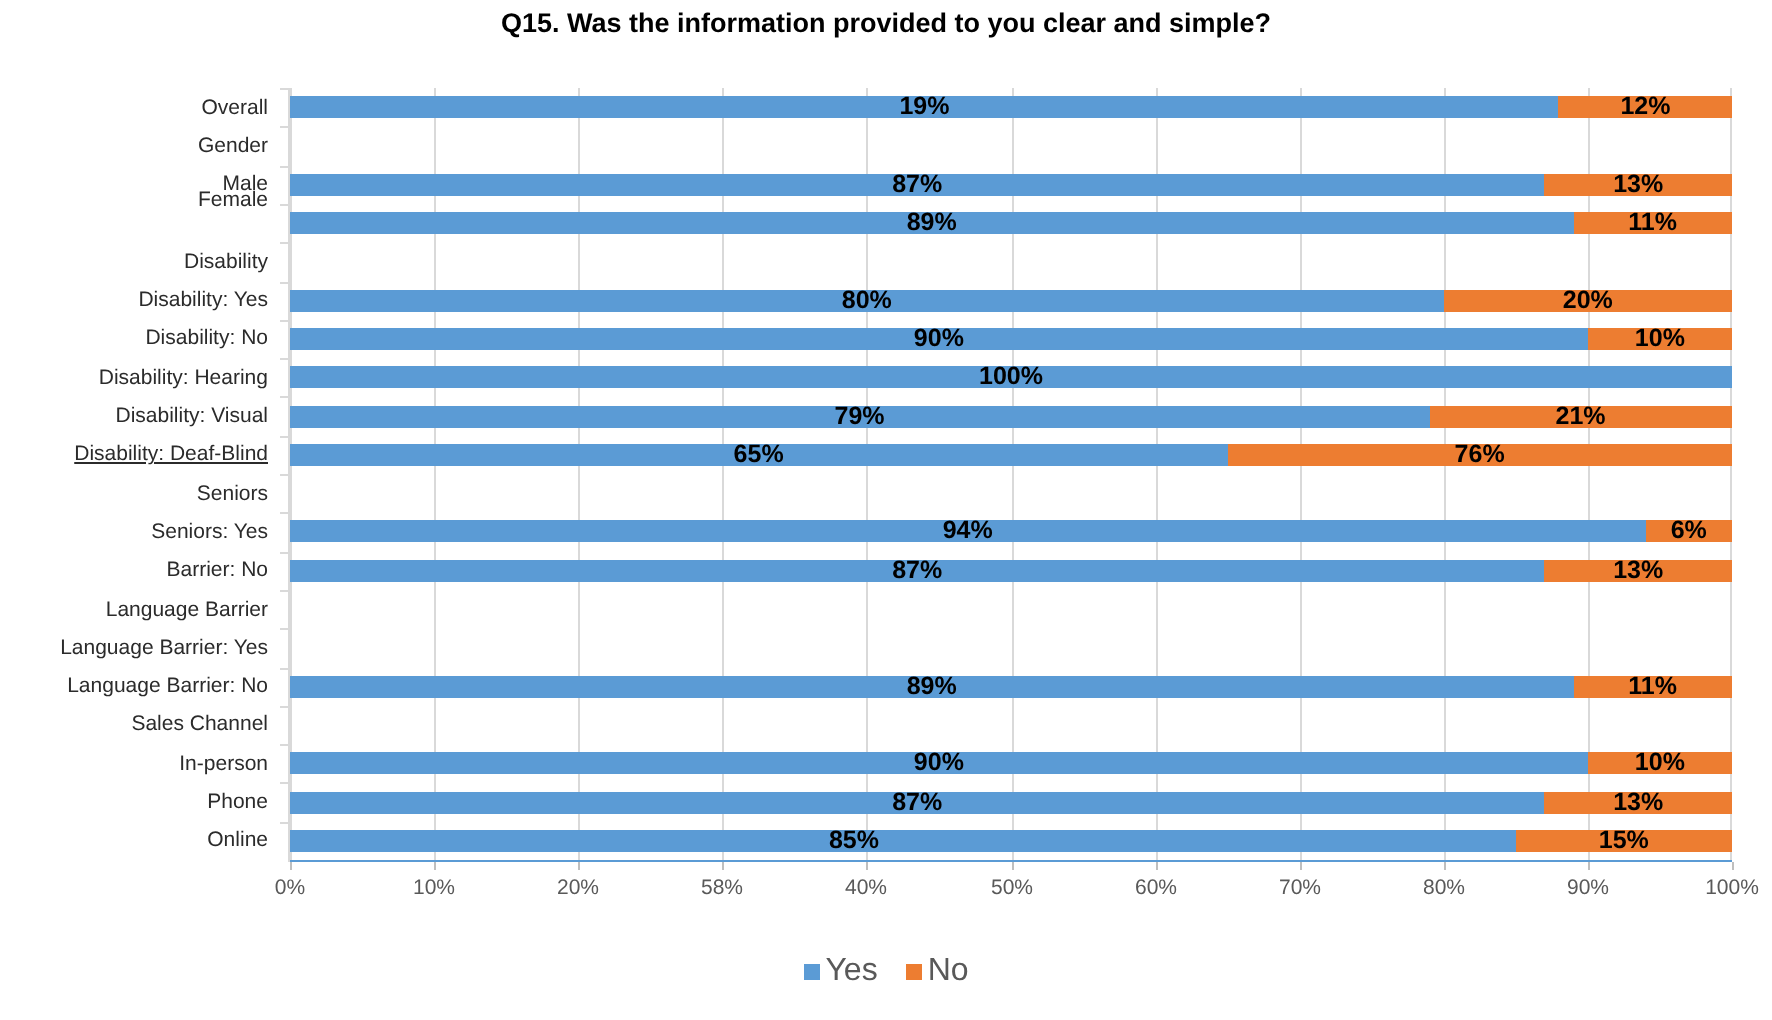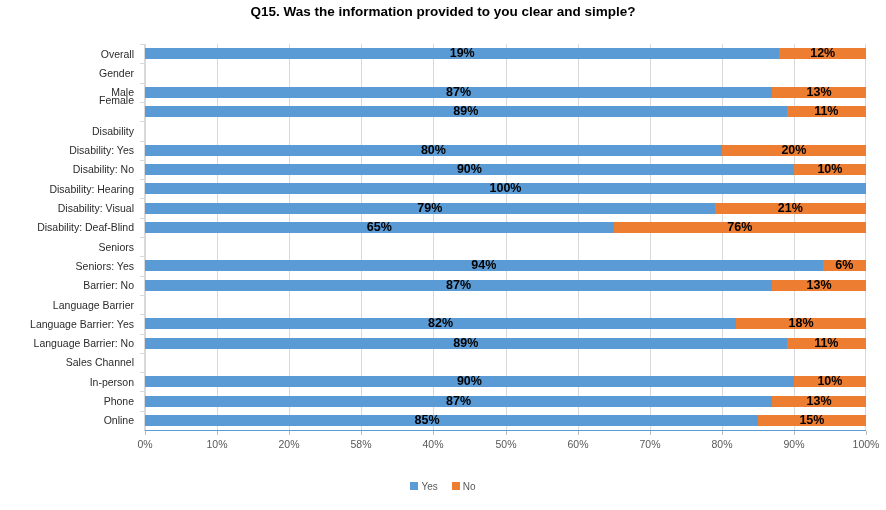--- a/index.html
+++ b/index.html
@@ -165,21 +165,21 @@
     height: 16px;
     display: flex;
     justify-content: center;
     align-items: center;
     gap: 14px;
   }
   .legend-item {
     display: flex;
     align-items: center;
     gap: 3px;
-    font-size: 10px;
+    font-size: 16px;
     color: #595959;
     white-space: nowrap;
     text-align: right;
   }
   .legend-swatch {
     width: 8px; height: 8px;
     display: inline-block;
   }
   .legend-swatch.yes { background: #5b9bd5; }
   .legend-swatch.no  { background: #ed7d31; }
@@ -195,21 +195,21 @@
   <div id="category-axis">
       <div class="cat-label" style="top: 4.65px;">Overall</div>
       <div class="cat-label" style="top: 23.95px;">Gender</div>
       <div class="cat-label" style="top: 43.25px;">Male</div>
       <div class="cat-label" style="top: 51px;">Female</div>
       <div class="cat-label" style="top: 81.85px;">Disability</div>
       <div class="cat-label" style="top: 101.15px;">Disability: Yes</div>
       <div class="cat-label" style="top: 120.45px;">Disability: No</div>
       <div class="cat-label" style="top: 139.75px;">Disability: Hearing</div>
       <div class="cat-label" style="top: 159.05px;">Disability: Visual</div>
-      <div class="cat-label" style="top: 178.35px;">Disability: Deaf-Blind</div>
+      <div class="cat-label" style="top: 178.35px; text-decoration: underline;">Disability: Deaf-Blind</div>
       <div class="cat-label" style="top: 197.65px;">Seniors</div>
       <div class="cat-label" style="top: 216.95px;">Seniors: Yes</div>
       <div class="cat-label" style="top: 236.25px;">Barrier: No</div>
       <div class="cat-label" style="top: 255.55px;">Language Barrier</div>
       <div class="cat-label" style="top: 274.85px;">Language Barrier: Yes</div>
       <div class="cat-label" style="top: 294.15px;">Language Barrier: No</div>
       <div class="cat-label" style="top: 313.45px; margin-left: 29px;">Sales Channel</div>
       <div class="cat-label" style="top: 332.75px;">In-person</div>
       <div class="cat-label" style="top: 352.05px;">Phone</div>
       <div class="cat-label" style="top: 371.35px;">Online</div>
@@ -276,26 +276,20 @@
         <div class="seg seg-yes" style="left: 0px; width: 677.74px;"></div>
         <div class="seg-label" style="left: 0px; width: 677.74px;">94%</div>
         <div class="seg seg-no" style="left: 677.74px; width: 43.26px;"></div>
         <div class="seg-label" style="left: 677.74px; width: 43.26px;">6%</div>
       </div>
       <div class="bar-row" style="top: 235.75px;">
         <div class="seg seg-yes" style="left: 0px; width: 627.27px;"></div>
         <div class="seg-label" style="left: 0px; width: 627.27px;">87%</div>
         <div class="seg seg-no" style="left: 627.27px; width: 93.73px;"></div>
         <div class="seg-label" style="left: 627.27px; width: 93.73px;">13%</div>
-      </div>
-      <div class="bar-row" style="top: 274.35px;">
-        <div class="seg seg-yes" style="left: 0px; width: 591.22px;"></div>
-        <div class="seg-label" style="left: 0px; width: 591.22px;">82%</div>
-        <div class="seg seg-no" style="left: 591.22px; width: 129.78px;"></div>
-        <div class="seg-label" style="left: 591.22px; width: 129.78px;">18%</div>
       </div>
       <div class="bar-row" style="top: 293.65px;">
         <div class="seg seg-yes" style="left: 0px; width: 641.69px;"></div>
         <div class="seg-label" style="left: 0px; width: 641.69px;">89%</div>
         <div class="seg seg-no" style="left: 641.69px; width: 79.31px;"></div>
         <div class="seg-label" style="left: 641.69px; width: 79.31px;">11%</div>
       </div>
       <div class="bar-row" style="top: 332.25px;">
         <div class="seg seg-yes" style="left: 0px; width: 648.9px;"></div>
         <div class="seg-label" style="left: 0px; width: 648.9px;">90%</div>

